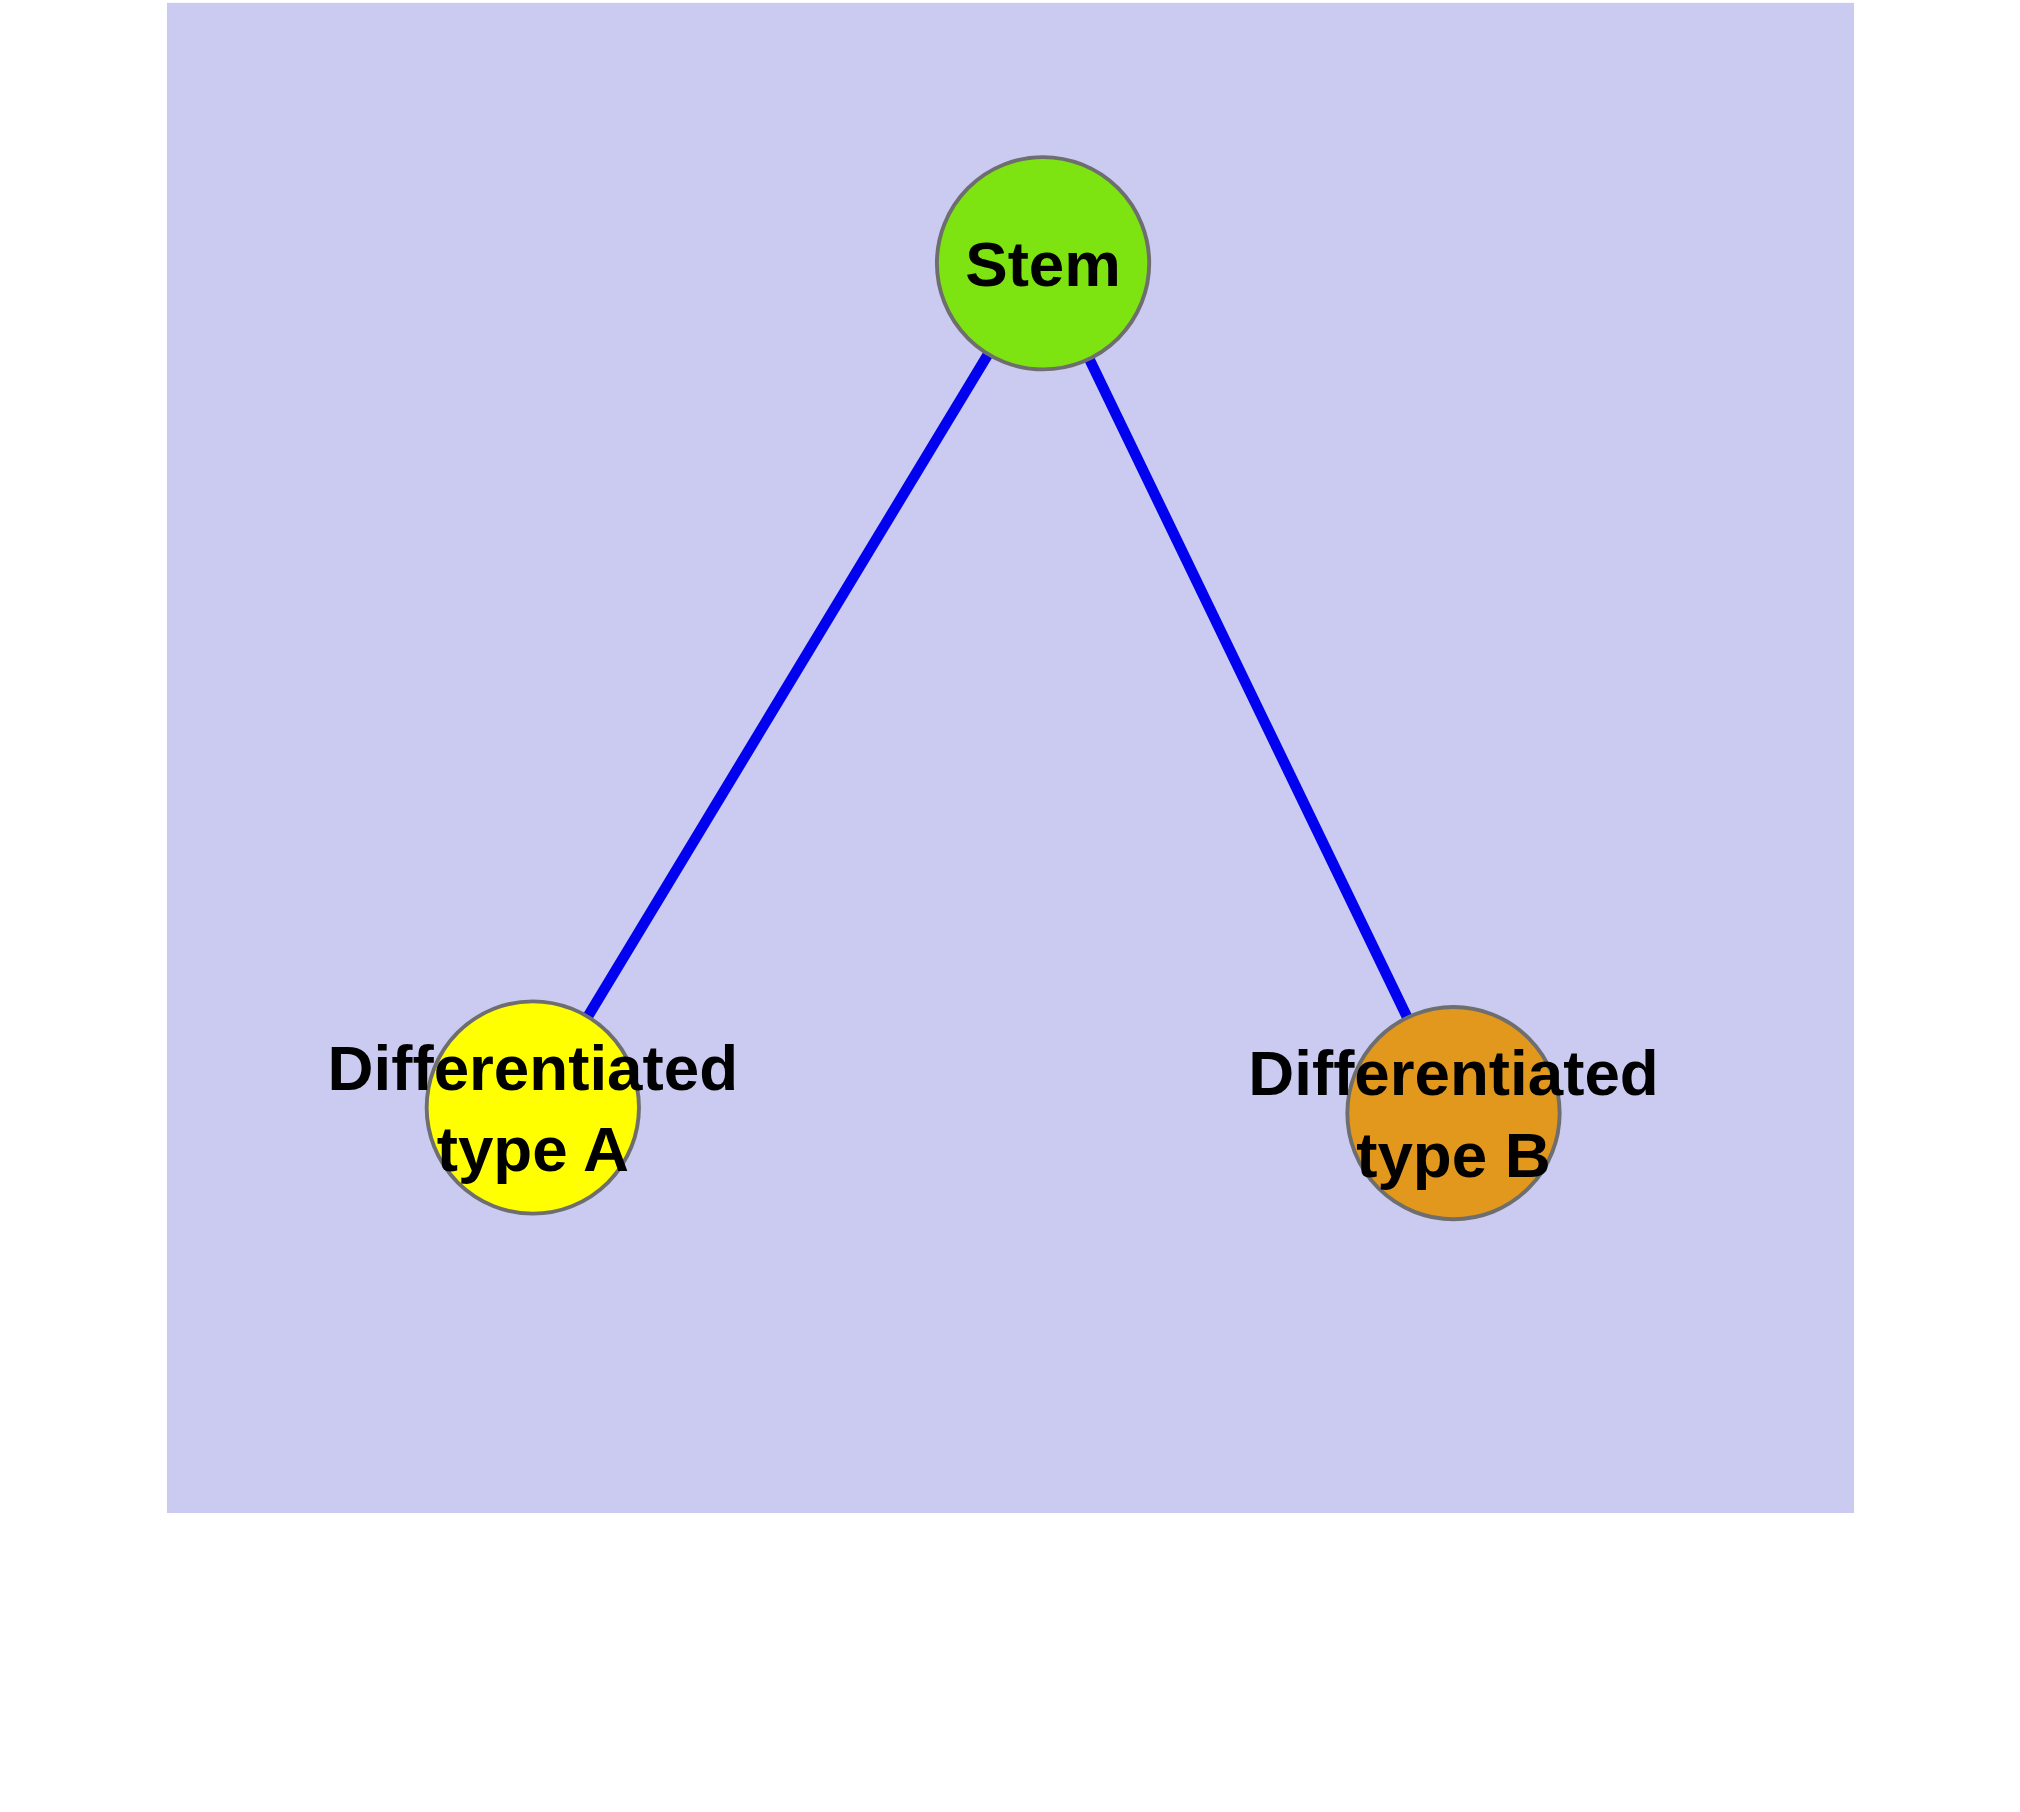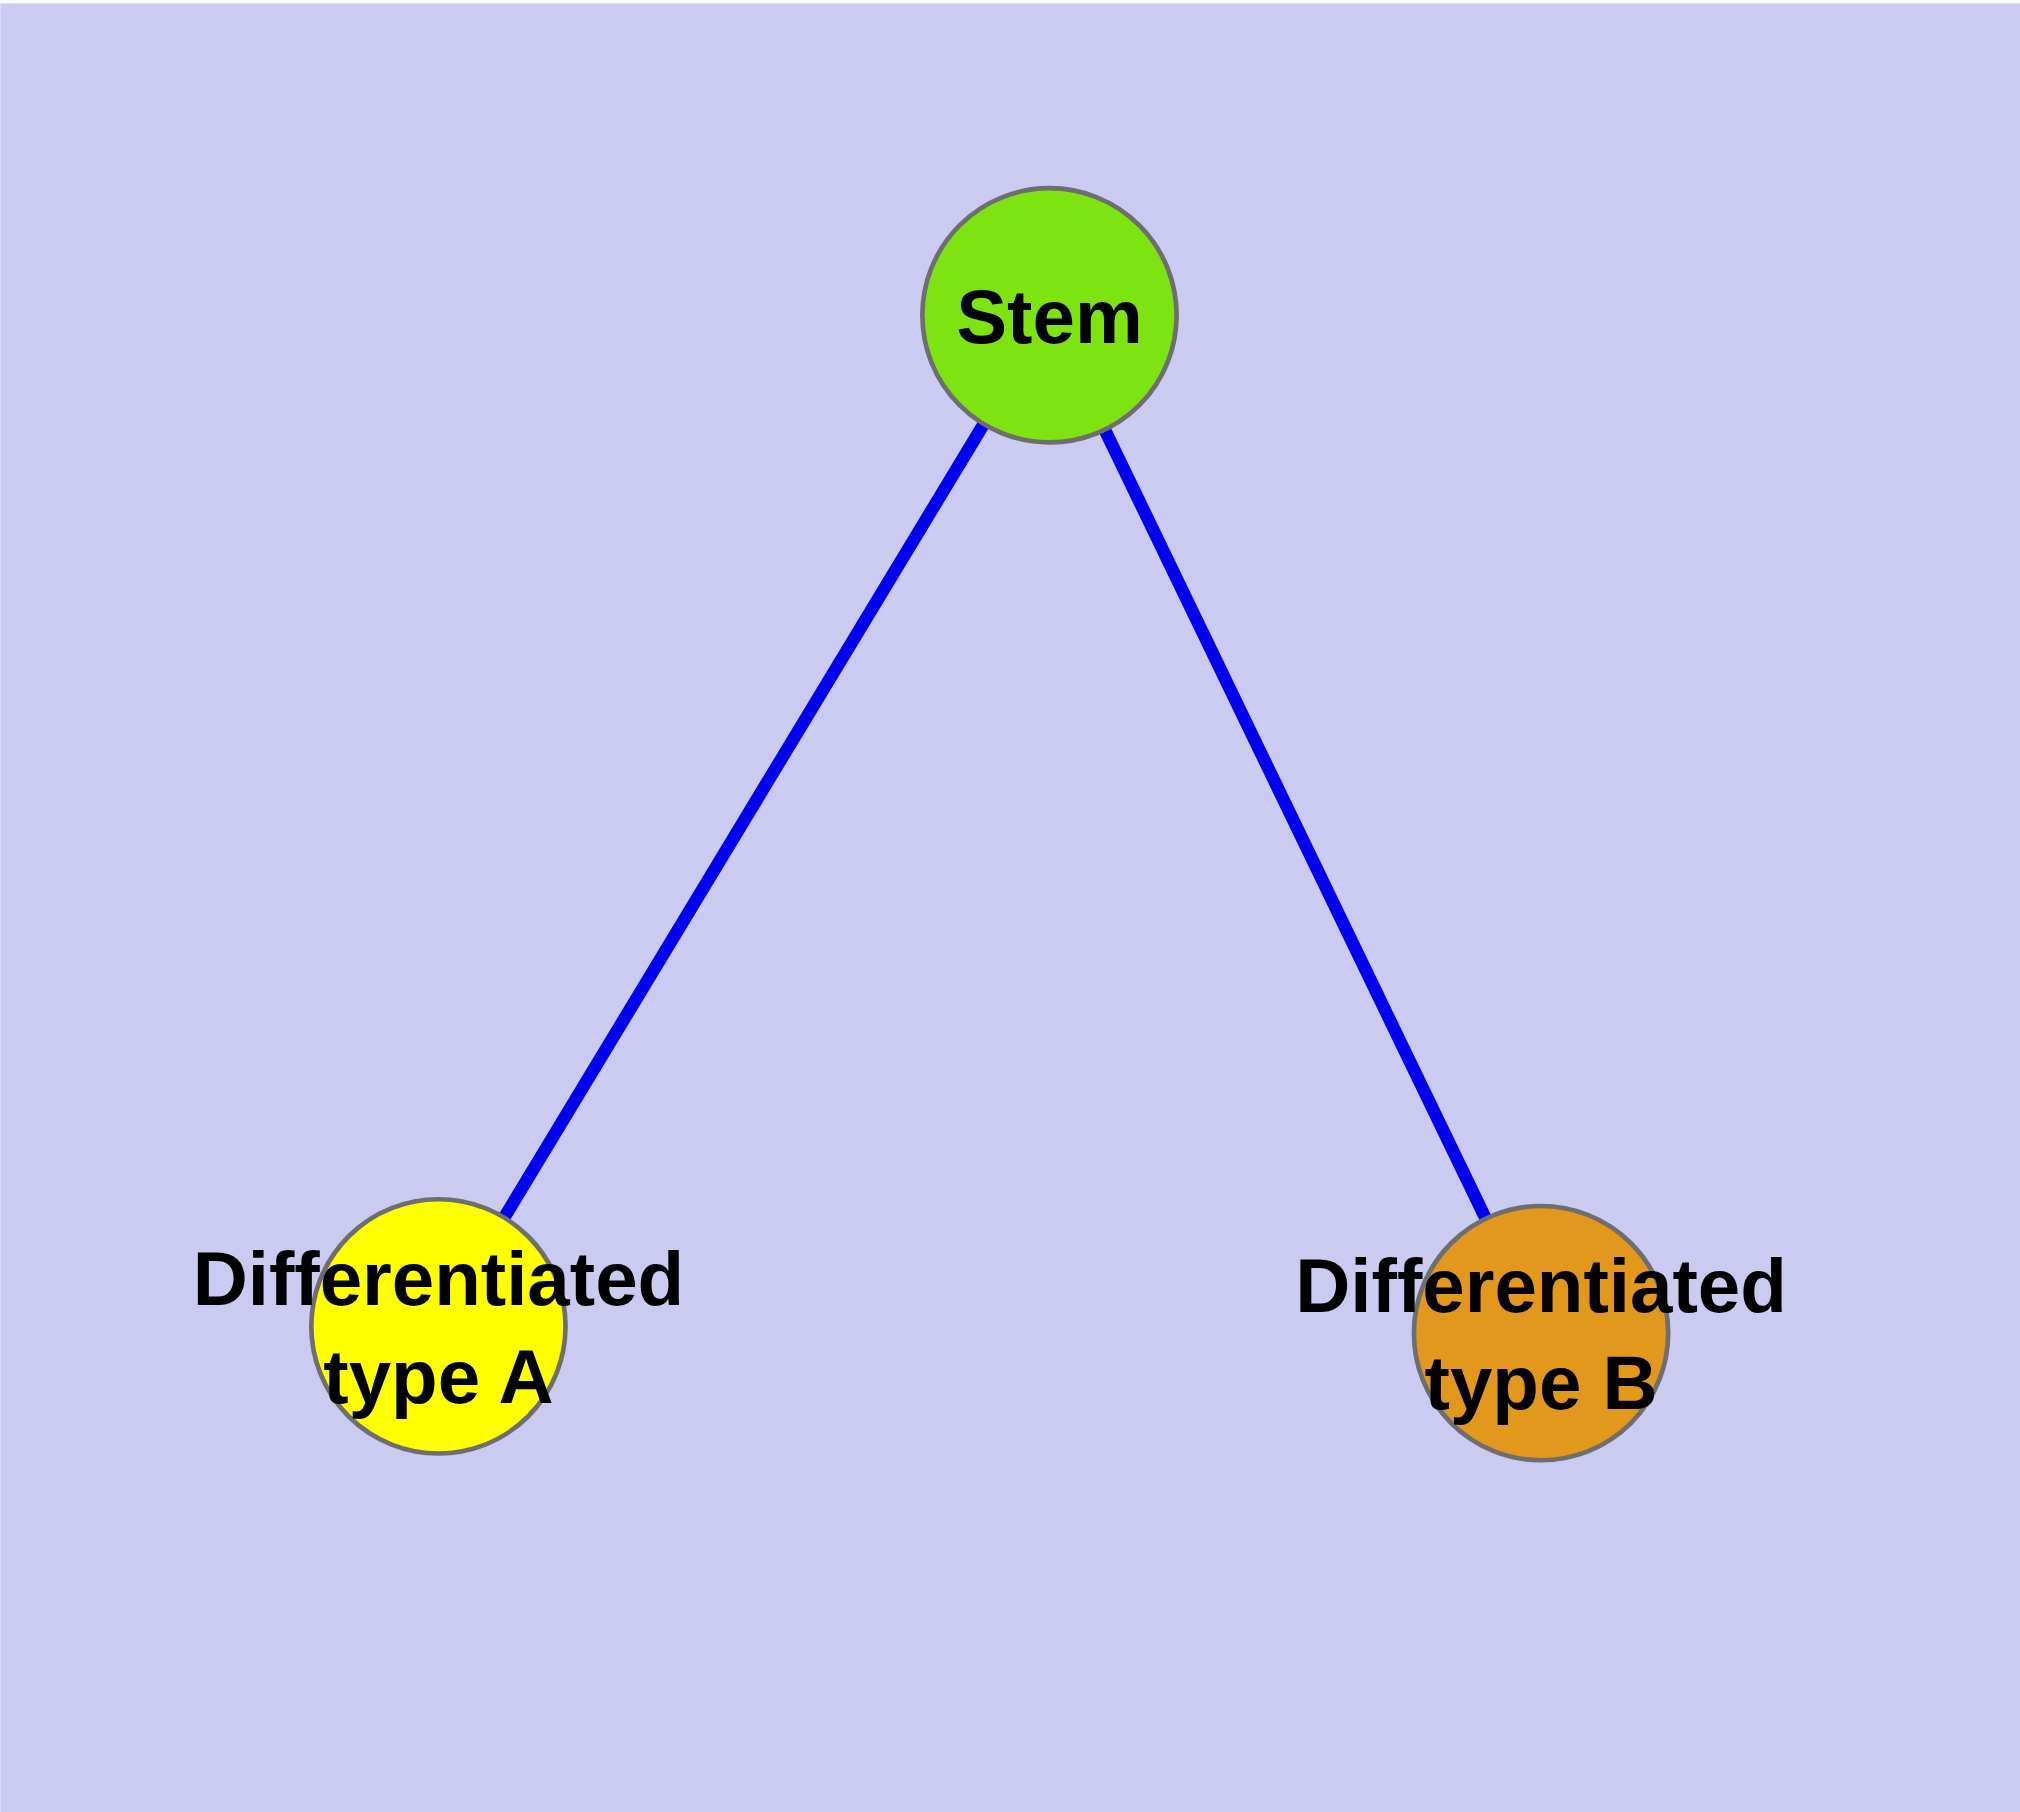--- a/index.html
+++ b/index.html
@@ -8,21 +8,21 @@
     background: #FFFFFF;
     width: 2021px;
     height: 1812px;
     overflow: hidden;
   }
   #stage {
     position: absolute;
     left: 0;
     top: 0;
     width: 2021px;
-    height: 1812px;
+    height: 1513px;
     text-align: right;
   }
   svg {
     display: block;
     width: 100%;
     height: 100%;
   }
   svg text {
     font-family: "Liberation Sans", sans-serif;
     font-weight: bold;

